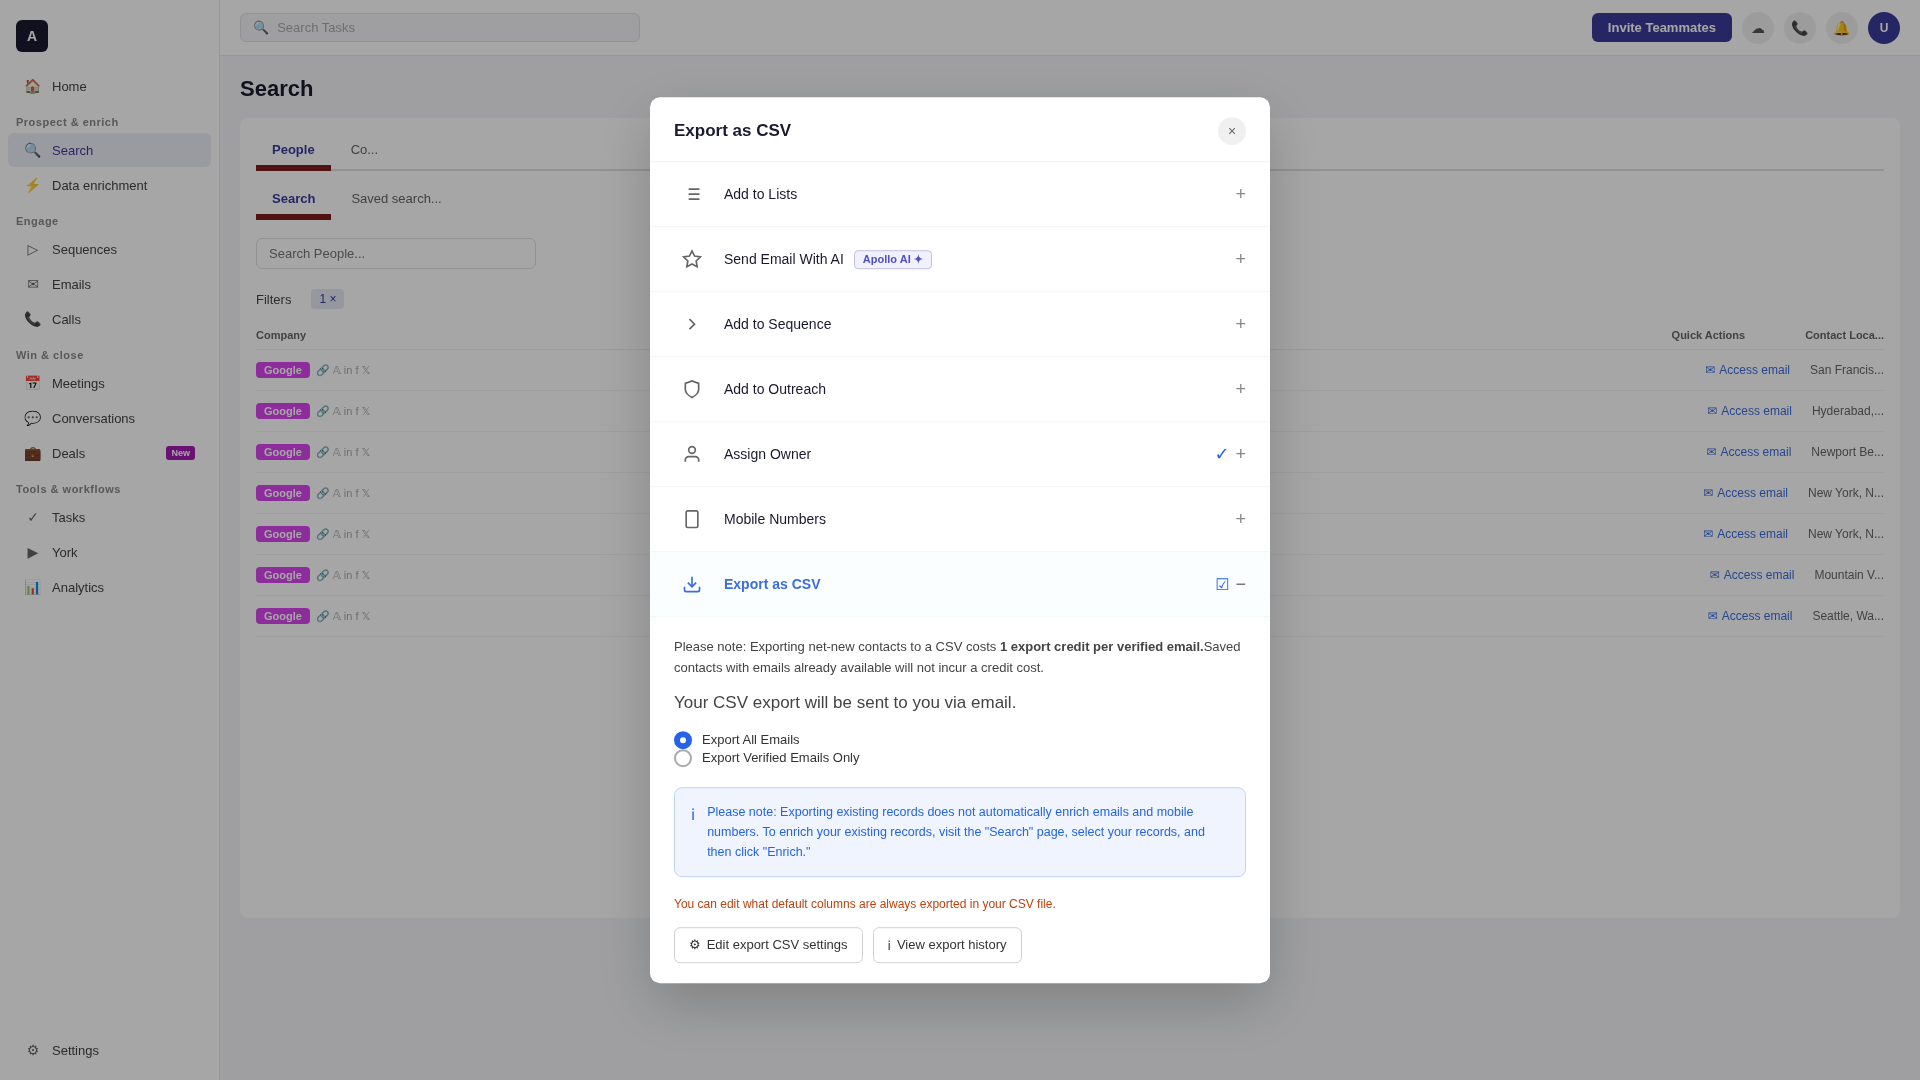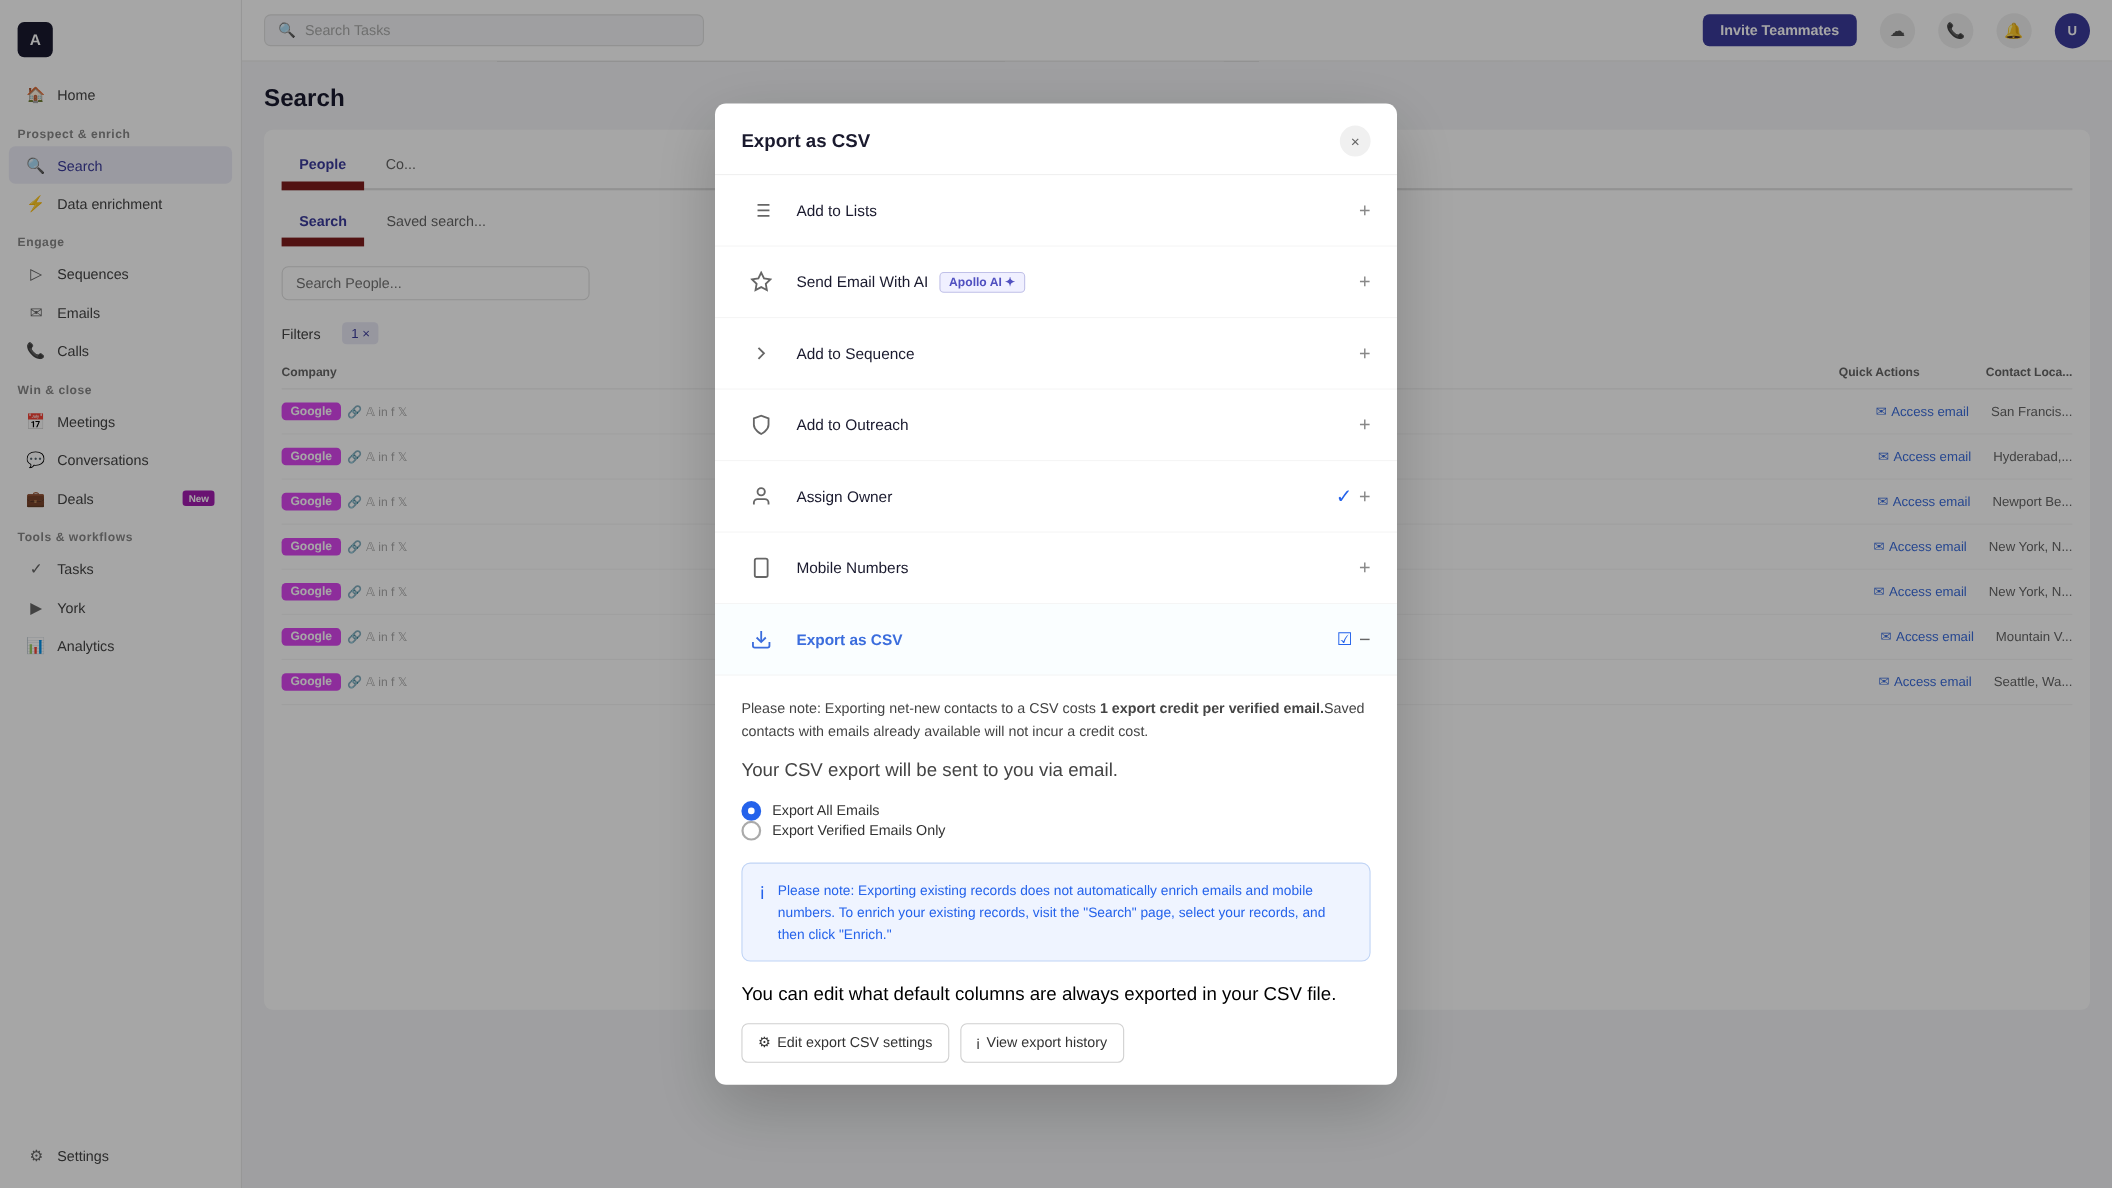--- a/index.html
+++ b/index.html
@@ -31,21 +31,21 @@
 
     
     .topbar {
       position: fixed; left: 220px; top: 0; right: 0; height: 56px; background: #fff;
       border-bottom: 1px solid #e8e8e8; display: flex; align-items: center; padding: 0 20px; gap: 12px; z-index: 1;
     }
     .topbar-search {
       flex: 1; max-width: 400px; background: #f4f5f7; border: 1px solid #e0e0e0;
       border-radius: 6px; display: flex; align-items: center; padding: 6px 12px; gap: 8px; color: #888; font-size: 13px;
     }
-    .topbar-right { margin-left: auto; display: flex; align-items: center; gap: 21px; padding-left: 22px; }
+    .topbar-right { margin-left: auto; display: flex; align-items: center; gap: 10px; padding-left: 22px; }
     .invite-btn {
       background: #3b3b9b; color: #fff; border: none; border-radius: 6px;
       padding: 7px 16px; font-size: 13px; font-weight: 600; cursor: pointer;
     }
     .topbar-icon { width: 32px; height: 32px; border-radius: 50%; background: #f0f0f0; display: flex; align-items: center; justify-content: center; color: #555; font-size: 14px; cursor: pointer; }
 
     
     .main {
       position: fixed; left: 220px; top: 56px; right: 0; bottom: 0;
       background: #f4f5f7; padding: 20px; overflow-y: auto;
@@ -107,34 +107,34 @@
     .radio-circle.checked::after { content: ''; width: 6px; height: 6px; background: #fff; border-radius: 50%; }
     .radio-circle.unchecked { border: 2px solid #aaa; background: #fff; }
 
     .info-box {
       background: #eff4ff; border: 1px solid #c0d4f5; border-radius: 8px;
       padding: 14px 16px; display: flex; gap: 12px; margin-bottom: 20px;
     }
     .info-box-icon { color: #2563eb; font-size: 16px; flex-shrink: 0; margin-top: 1px; }
     .info-box-text { font-size: 12.5px; color: #2563eb; line-height: 1.6; }
 
-    .edit-note { font-size: 17px; color: #000000; margin-bottom: 16px; }
+    .edit-note { font-size: 12px; color: #c2410c; margin-bottom: 16px; }
 
     .modal-footer { display: flex; gap: 10px; }
     .btn-outline {
       border: 1px solid #d0d0d0; background: #fff; color: #333;
       padding: 8px 14px; border-radius: 6px; font-size: 13px; cursor: pointer;
       display: flex; align-items: center; gap: 6px;
     }
 
     
     .bg-content { padding: 16px; }
     .tabs-row { display: flex; gap: 4px; margin-bottom: 12px; border-bottom: 2px solid #e0e0e0; }
     .tab-item { padding: 8px 16px; font-size: 13px; color: #666; cursor: pointer; border-bottom: 2px solid transparent; margin-bottom: -2px; }
-    .tab-item.active { color: #3b3b9b; border-bottom: 8px solid #7f1d1d; font-weight: 600; }
+    .tab-item.active { color: #3b3b9b; border-bottom: 6px solid #7f1d1d; font-weight: 600; }
     .search-bar { border: 1px solid #e0e0e0; border-radius: 6px; padding: 7px 12px; width: 280px; font-size: 13px; color: #333; }
     .filters-row { display: flex; align-items: center; gap: 20px; padding: 12px 0; font-size: 13px; color: #444; }
     .filter-badge { background: #e8e8f5; color: #3b3b9b; padding: 3px 8px; border-radius: 4px; font-size: 12px; }
     .table-row { display: flex; align-items: center; padding: 12px 0; border-bottom: 1px solid #f5f5f5; gap: 20px; font-size: 13px; color: #333; }
     .google-logo { background: #d946ef; color: #fff; padding: 2px 8px; border-radius: 4px; font-size: 11px; font-weight: 700; }
     .access-email-btn { color: #3b6ddd; font-size: 12px; cursor: pointer; display: flex; align-items: center; gap: 4px; }
     .location-text { color: #666; font-size: 12px; }
   </style>
 </head>
 <body>

